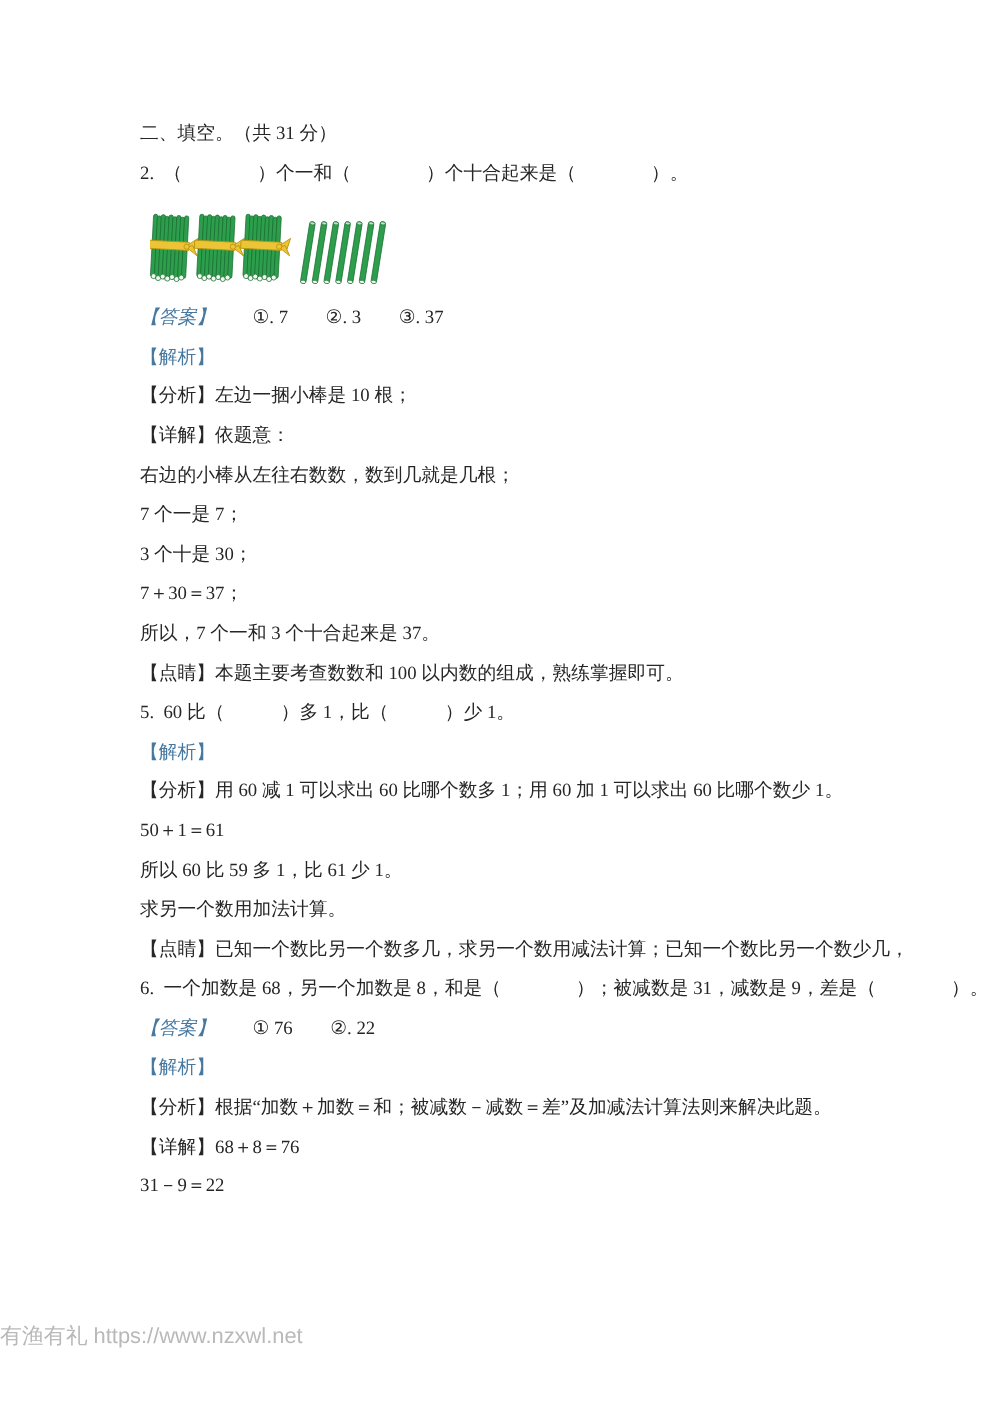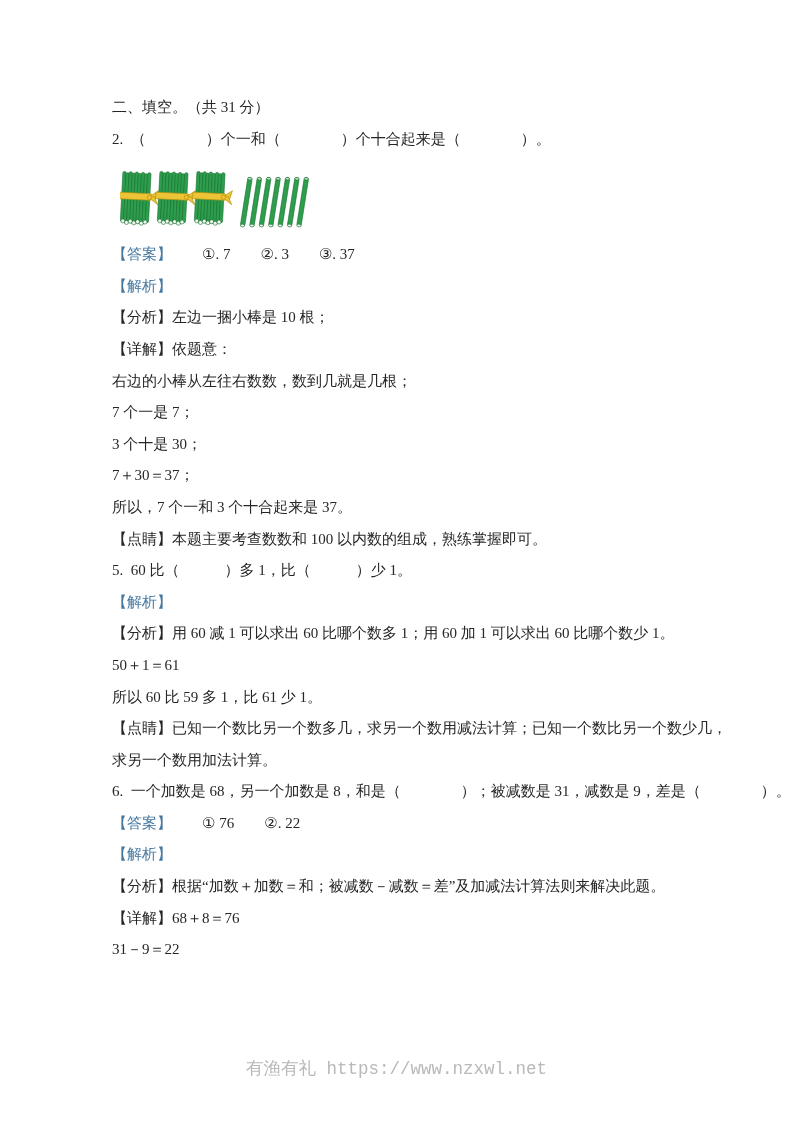--- a/index.html
+++ b/index.html
@@ -24,31 +24,30 @@
   .doc p{
     margin:0;
     height:31.6px;
     line-height:31.6px;
     white-space:pre;
   }
   .sticks{
     height:64px;
     margin:14px 0 6px 8px;
   }
-  .ans .label{color:var(--accent);}
+  .ans .label{color:var(--accent);font-style:italic;}
   .ans .items{margin-left:30px;}
   .ans .items span{margin-right:30px;}
   .jiexi{color:var(--accent);}
   .mt6{margin-top:6px;}
   .footer{
     position:absolute;
     top:1056px;left:0;width:100%;
-    text-align:center;
     color:var(--footer);
-    font-family:Liberation Mono, monospace;
+    font-family:Liberation Sans, sans-serif;
     font-size:17.5px;
   }
 </style>
 </head>
 <body>
 
 <div class="doc">
 
   <p>二、填空。（共 31 分）</p>
 
@@ -172,22 +171,22 @@
   <p>【点睛】本题主要考查数数和 100 以内数的组成，熟练掌握即可。</p>
 
   <p>5.  60 比（　　　）多 1，比（　　　）少 1。</p>
 
 
   <p class="jiexi">【解析】</p>
 
   <p>【分析】用 60 减 1 可以求出 60 比哪个数多 1；用 60 加 1 可以求出 60 比哪个数少 1。</p>
   <p>50＋1＝61</p>
   <p>所以 60 比 59 多 1，比 61 少 1。</p>
+  <p>求另一个数用加法计算。</p>
   <p>【点睛】已知一个数比另一个数多几，求另一个数用减法计算；已知一个数比另一个数少几，</p>
-  <p>求另一个数用加法计算。</p>
 
   <p>6.  一个加数是 68，另一个加数是 8，和是（　　　　）；被减数是 31，减数是 9，差是（　　　　）。</p>
 
   <p class="ans"><span class="label">【答案】</span><span class="items"><span>① 76</span><span>②. 22</span></span></p>
 
   <p class="jiexi mt6">【解析】</p>
 
   <p>【分析】根据“加数＋加数＝和；被减数－减数＝差”及加减法计算法则来解决此题。</p>
   <p>【详解】68＋8＝76</p>
   <p>31－9＝22</p>

